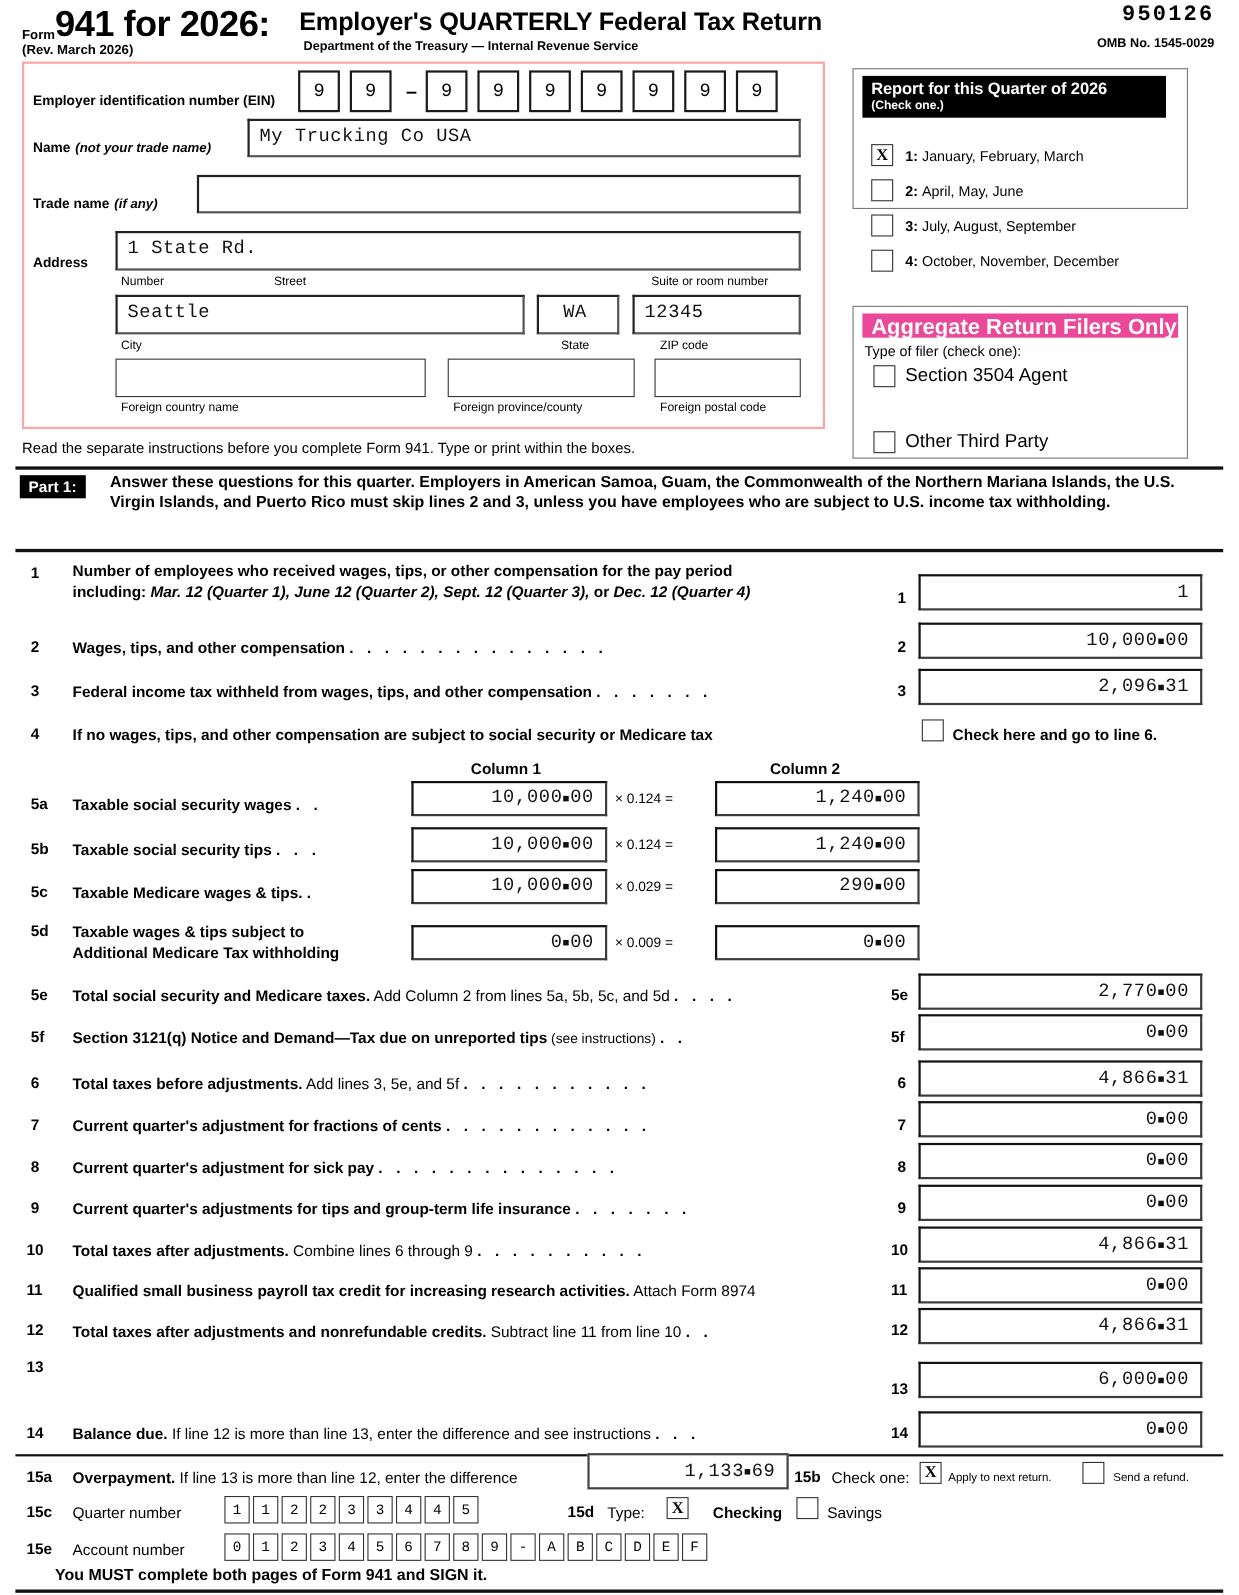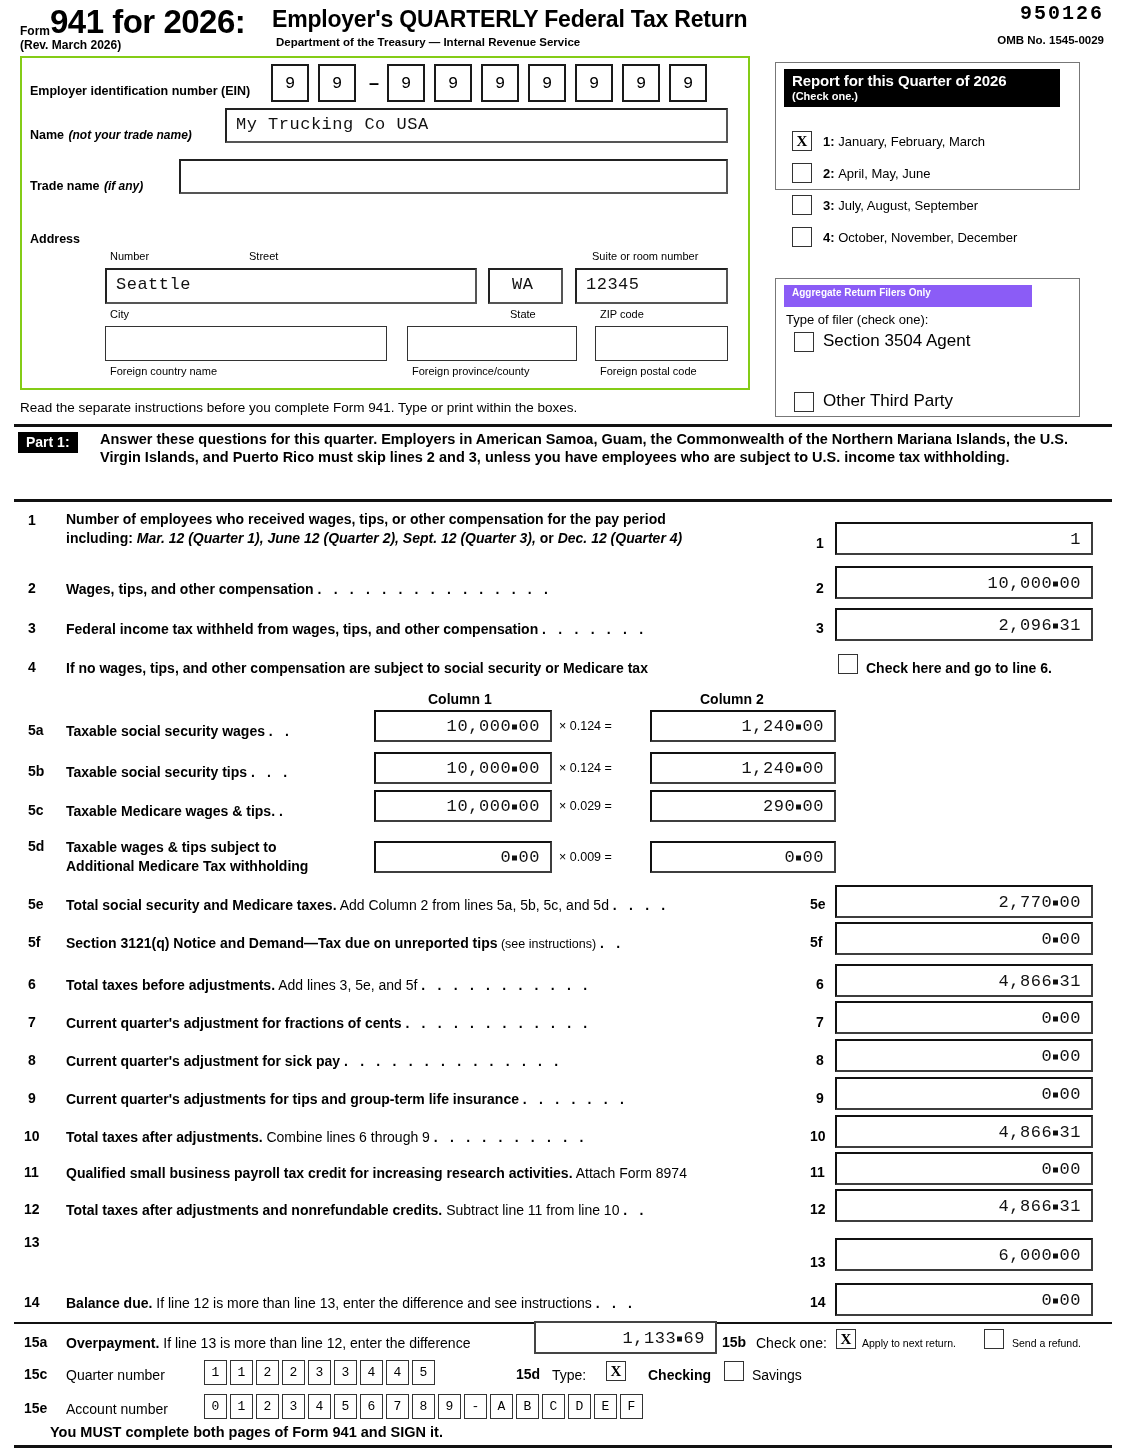--- a/index.html
+++ b/index.html
@@ -56,21 +56,21 @@
   }
   .m-omb{
     position:absolute;right:22px;top:34px;
     font-size:11.5px;font-weight:bold;
   }
 
   
   .idpanel{
     position:absolute;left:20px;top:56px;
     width:730px;height:334px;
-    border:2px solid #84cc16;
+    border:2px solid #fca5a5;
     box-sizing:border-box;
   }
   .lbl{font-size:12.5px;font-weight:bold;}
   .lbl-i{font-size:12px;font-style:italic;font-weight:bold;}
   .sublbl{font-size:11px;font-weight:normal;}
 
   .ein-label{position:absolute;left:8px;top:26px;width:240px;}
   .ein-boxes{position:absolute;left:249px;top:6px;display:flex;}
   .ein-cell{
     width:38px;height:38px;
@@ -166,23 +166,23 @@
   }
   .qtext{font-size:13px;font-weight:bold;margin-left:11px;white-space:nowrap;}
   .qtext .num{font-weight:bold;}
 
   
   .apanel{
     position:absolute;left:775px;top:278px;width:305px;height:139px;
     border:1.5px solid #777;box-sizing:border-box;
   }
   .abanner{
-    position:absolute;left:8px;top:6px;width:248px;height:22px;
-    background:#8b5cf6;color:#fff;
-    font-size:10px;font-weight:bold;
+    position:absolute;left:8px;top:6px;width:287px;height:22px;
+    background:#ec4899;color:#fff;
+    font-size:20px;font-weight:bold;
     padding:2px 0 0 8px;box-sizing:border-box;
   }
   .atype{position:absolute;left:10px;top:33px;font-size:13px;}
   .arow{position:absolute;left:18px;display:flex;align-items:flex-start;}
   .atext{font-size:17px;margin-left:9px;line-height:1.08;}
 
   
   .readline{
     position:absolute;left:20px;top:400px;font-size:13.5px;
   }
@@ -296,20 +296,23 @@
 
     <span class="trade-label">
       <span class="lbl">Trade name</span>
       <span class="lbl-i">(if any)</span>
     </span>
     <div class="trade-box">
       <span class="mono"></span>
     </div>
 
     <span class="lbl addr-label">Address</span>
+    <div class="addr-box">
+      <span class="mono">1 State Rd.</span>
+    </div>
     <span class="sublbl addr-sub1">Number</span>
     <span class="sublbl addr-sub2">Street</span>
     <span class="sublbl addr-sub3">Suite or room number</span>
 
     <div class="city-box">
       <span class="mono">Seattle</span>
     </div>
     <div class="state-box">
       <span class="mono">WA</span>
     </div>

